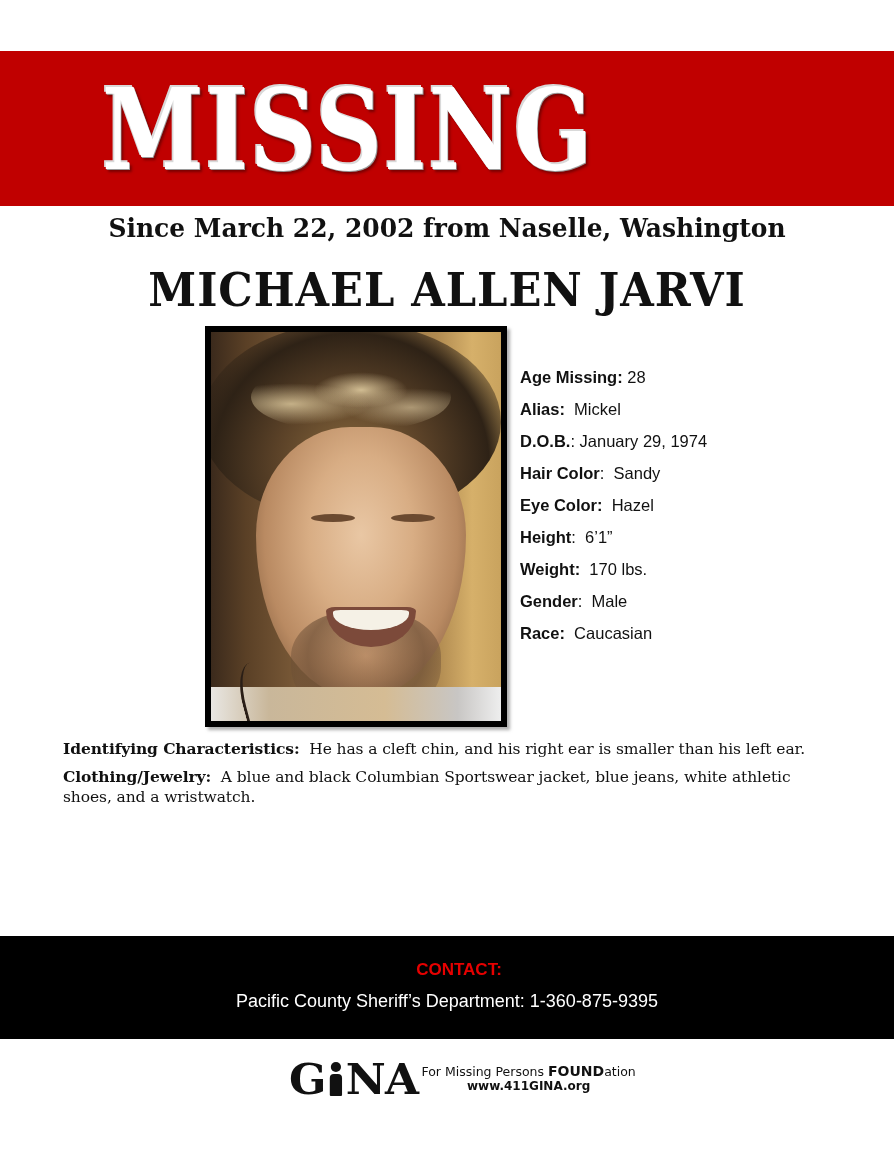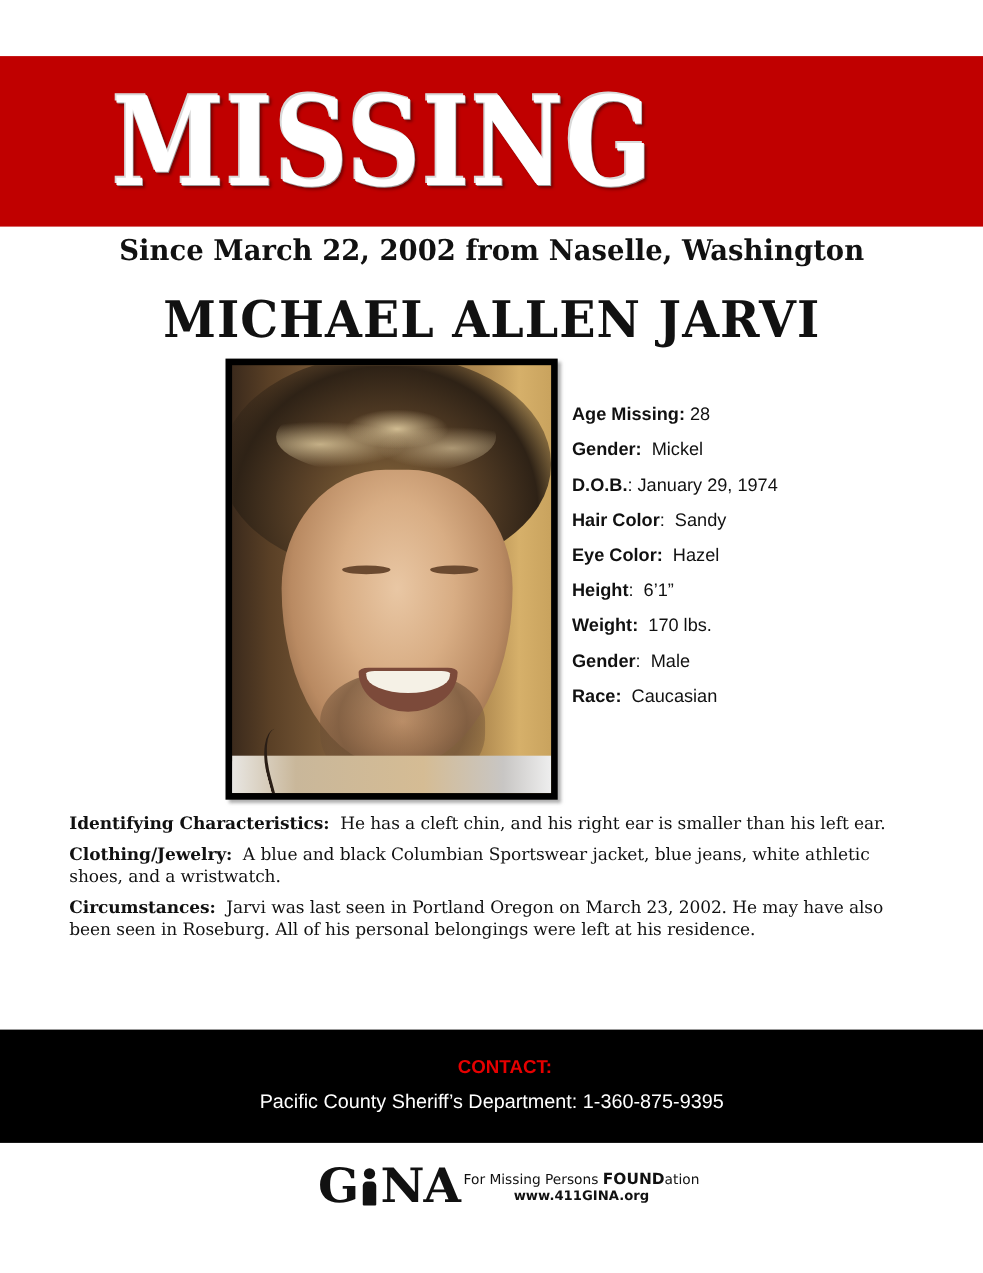--- a/index.html
+++ b/index.html
@@ -192,21 +192,21 @@
     <div class="shirt"></div>
     <div class="necklace"></div>
   </div>
 </div>
 
 <div class="details">
   <div class="detail-row">
     <span class="lbl">Age Missing:</span><span class="val" style="white-space:pre"> 28</span>
   </div>
   <div class="detail-row">
-    <span class="lbl">Gender:</span><span class="val" style="white-space:pre">  Mickel</span>
+    <span class="lbl">Alias:</span><span class="val" style="white-space:pre">  Mickel</span>
   </div>
   <div class="detail-row">
     <span class="lbl">D.O.B.</span><span class="val" style="white-space:pre">: January 29, 1974</span>
   </div>
   <div class="detail-row">
     <span class="lbl">Hair Color</span><span class="val" style="white-space:pre">:  Sandy</span>
   </div>
   <div class="detail-row">
     <span class="lbl">Eye Color:</span><span class="val" style="white-space:pre">  Hazel</span>
   </div>
@@ -223,23 +223,20 @@
     <span class="lbl">Race:</span><span class="val" style="white-space:pre">  Caucasian</span>
   </div>
 </div>
 
 <div class="desc">
   <p>
     <span class="lbl">Identifying Characteristics:</span><span style="white-space:pre-wrap">  He has a cleft chin, and his right ear is smaller than his left ear.</span>
   </p>
   <p>
     <span class="lbl">Clothing/Jewelry:</span><span style="white-space:pre-wrap">  A blue and black Columbian Sportswear jacket, blue jeans, white athletic shoes, and a wristwatch.</span>
-  </p>
-  <p>
-    <span class="lbl">Circumstances:</span><span style="white-space:pre-wrap">  Jarvi was last seen in Portland Oregon on March 23, 2002. He may have also been seen in Roseburg. All of his personal belongings were left at his residence.</span>
   </p>
 </div>
 
 <div class="contact"></div>
 <div class="contact-title">CONTACT:</div>
 <div class="contact-line">Pacific County Sheriff’s Department: 1-360-875-9395</div>
 
 <div class="logo">
   <div class="logo-mark">
     <span>G</span>

